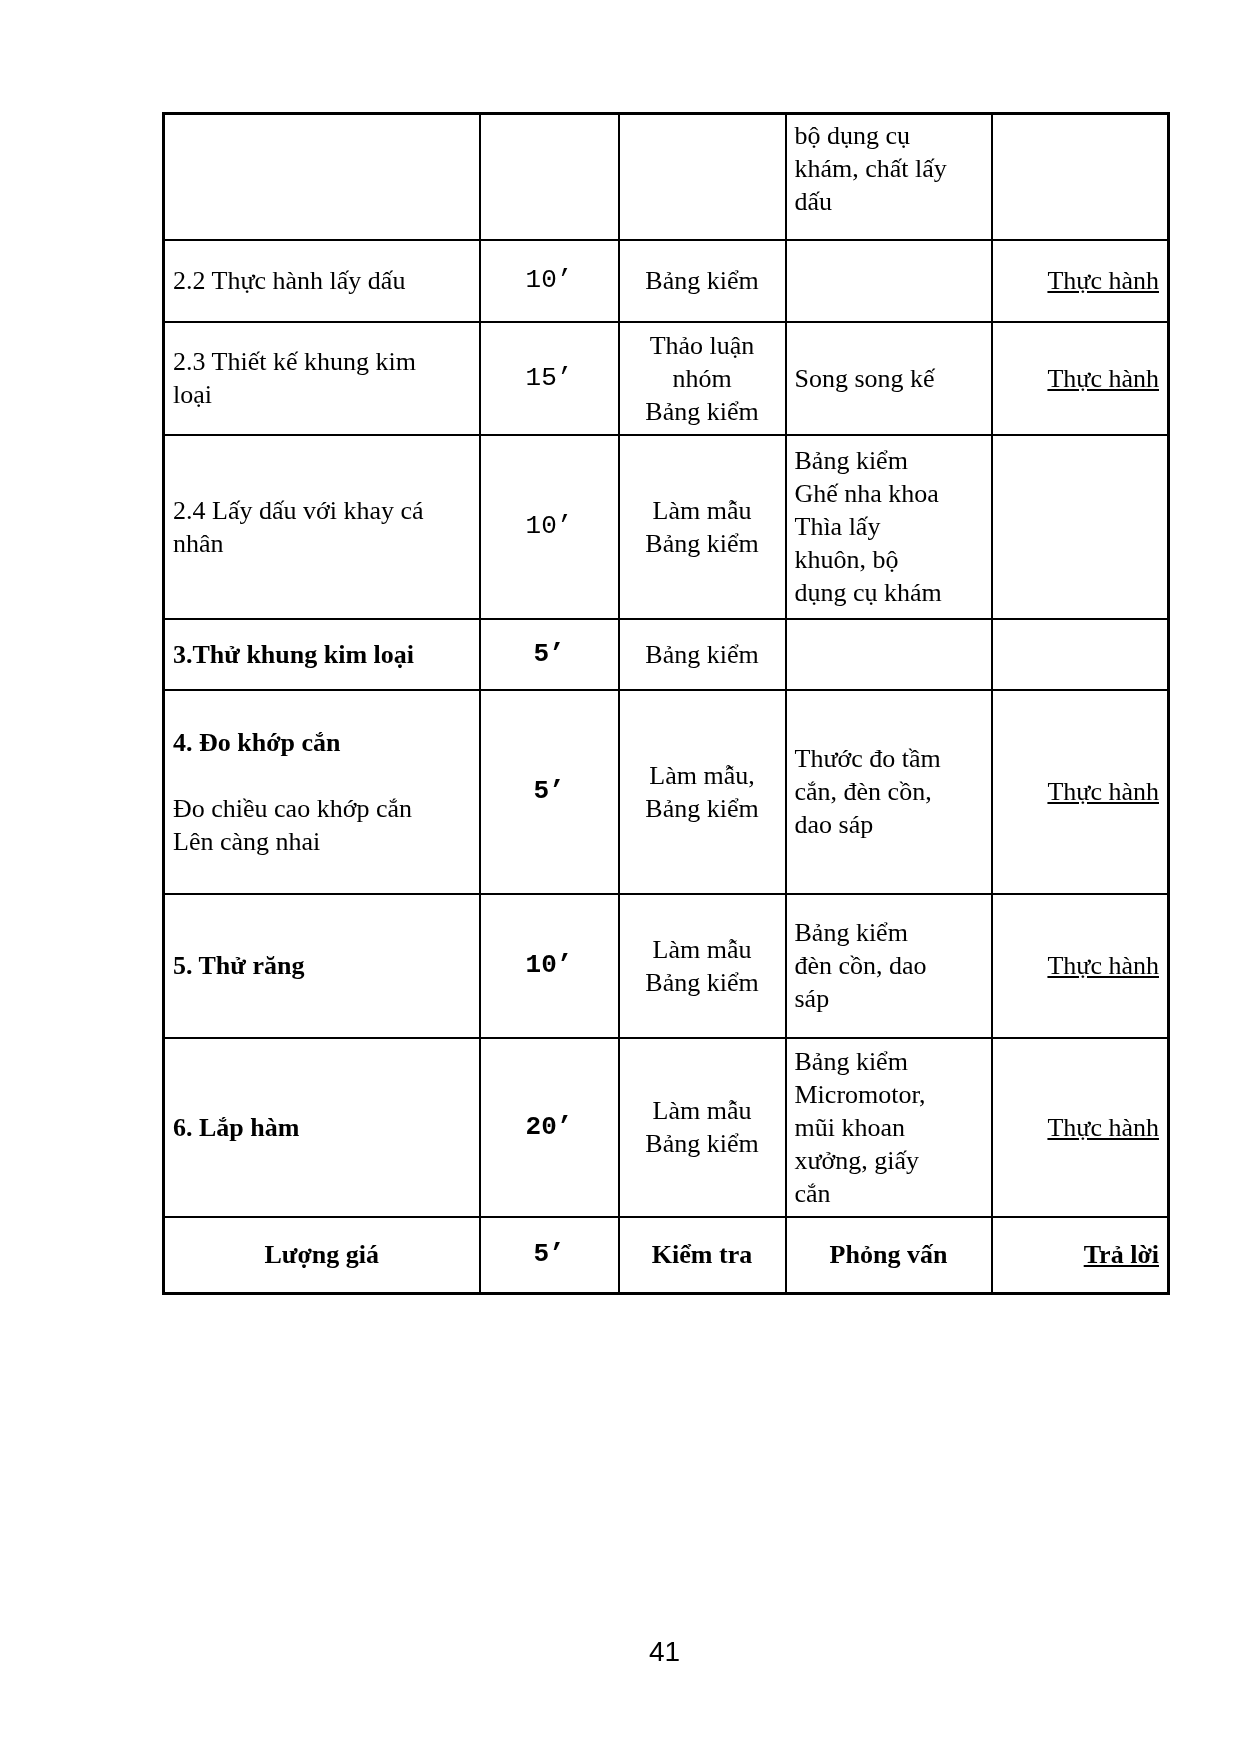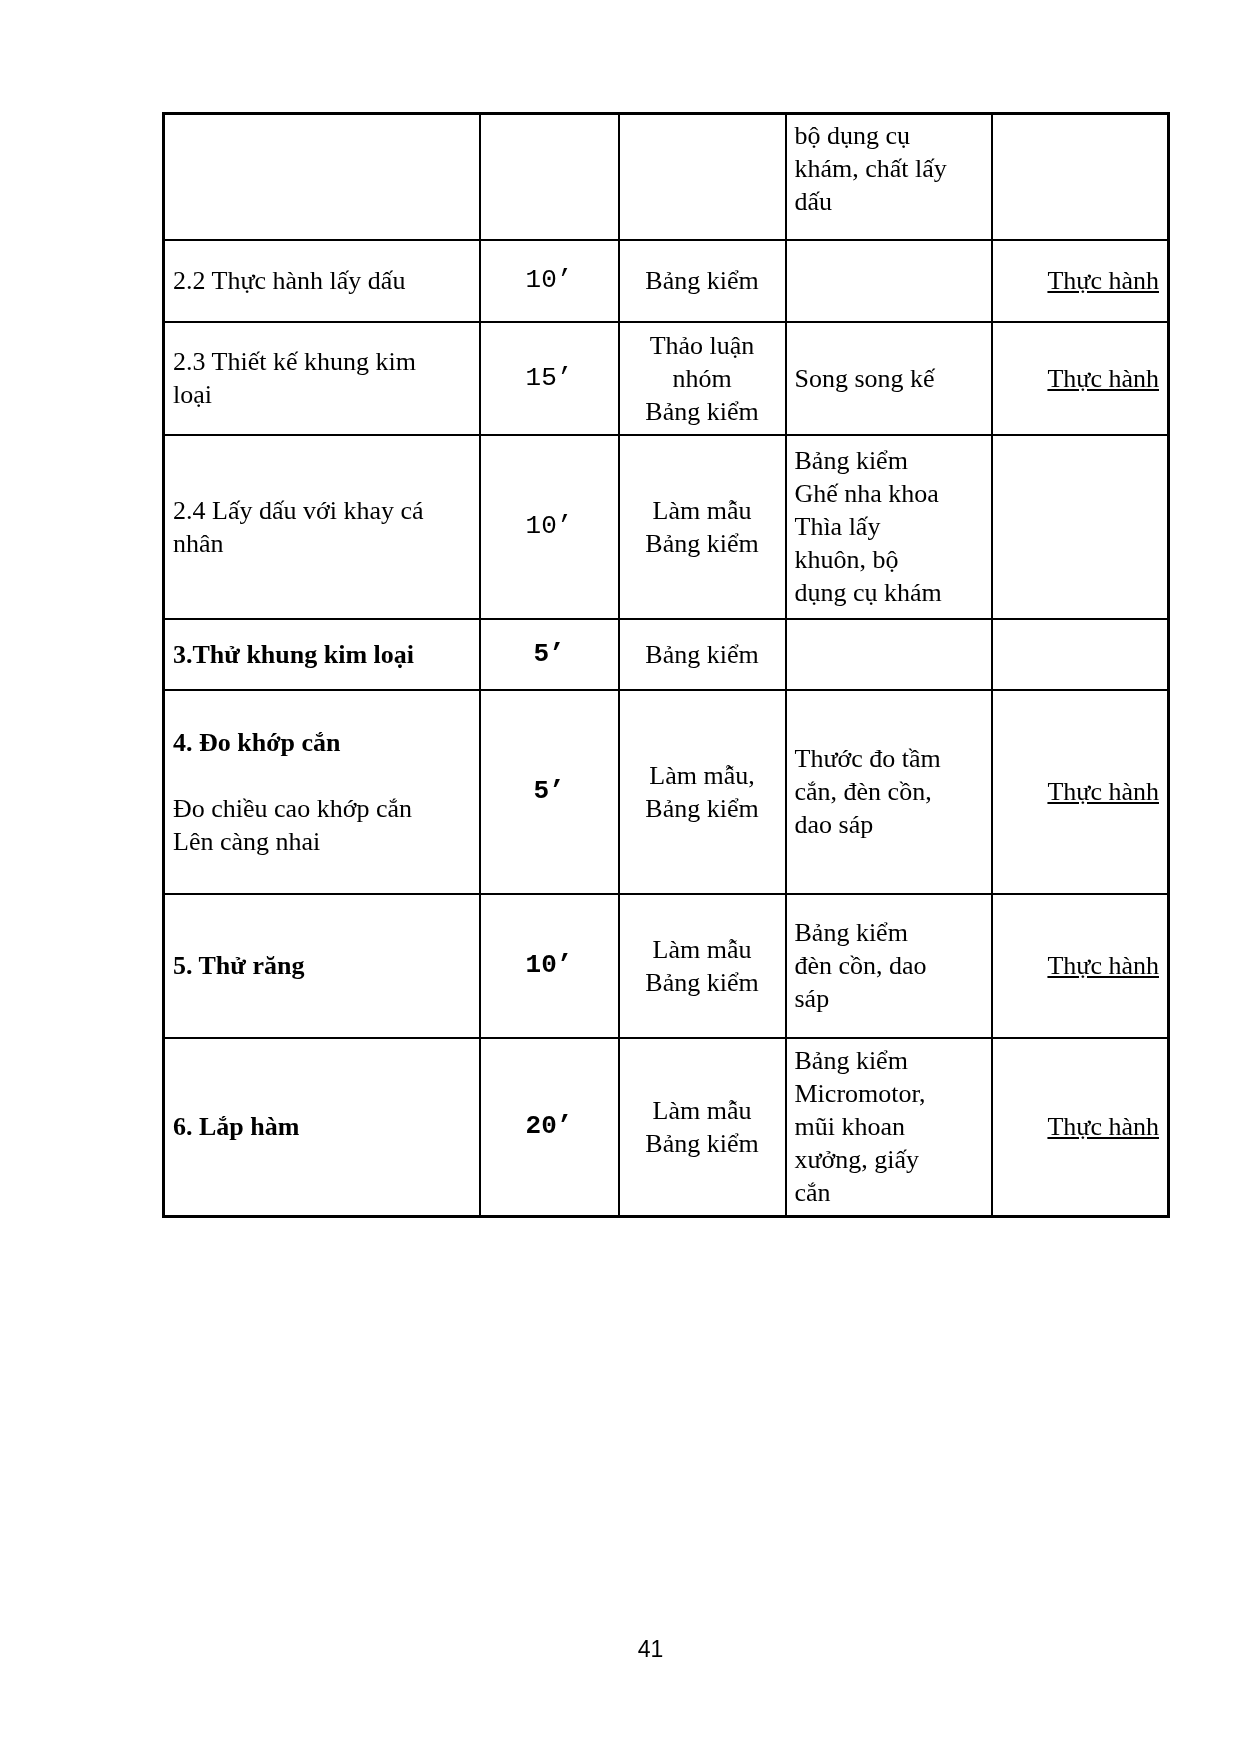--- a/index.html
+++ b/index.html
@@ -46,26 +46,26 @@
   tr.r2 { height: 82px; }
   tr.r3 { height: 113px; }
   tr.r4 { height: 184px; }
   tr.r5 { height: 71px; }
   tr.r6 { height: 148px; }
   tr.r7 { height: 144px; }
   tr.r8 { height: 179px; }
   tr.r9 { height: 77px; }
   .page-number {
     position: absolute;
-    left: 148px;
+    left: 162px;
     width: 1005px;
     top: 1636px;
     text-align: center;
     font-family: "Liberation Sans", "DejaVu Sans", sans-serif;
-    font-size: 23px;
+    font-size: 28px;
   }
 </style>
 </head>
 <body>
 
 <div class="page">
 
   <table class="doc">
     <colgroup>
       <col style="width:316px">
@@ -150,18 +150,25 @@
         <td class="c-time b">20’</td>
         <td class="c-method">Làm mẫu
 Bảng kiểm</td>
         <td class="c-mat">Bảng kiểm
 Micromotor,
 mũi khoan
 xưởng, giấy
 cắn</td>
         <td class="c-learn">Thực hành</td>
       </tr>
+      <tr class="r9">
+        <td class="c-act b ctr">Lượng giá</td>
+        <td class="c-time b">5’</td>
+        <td class="c-method b ctr">Kiểm tra</td>
+        <td class="c-mat b ctr">Phỏng vấn</td>
+        <td class="c-learn b">Trả lời</td>
+      </tr>
     </tbody>
   </table>
 
   <div class="page-number">41</div>
 
 </div>
 
 </body></html>

